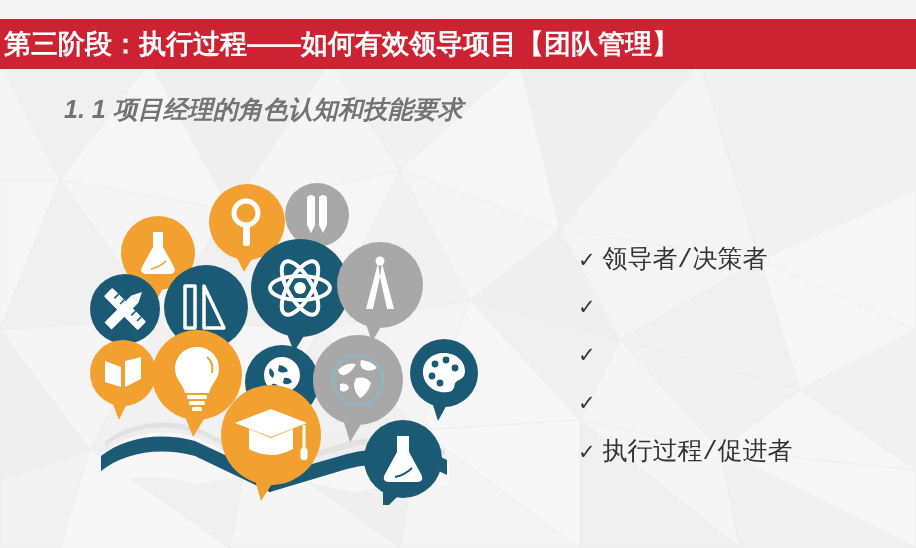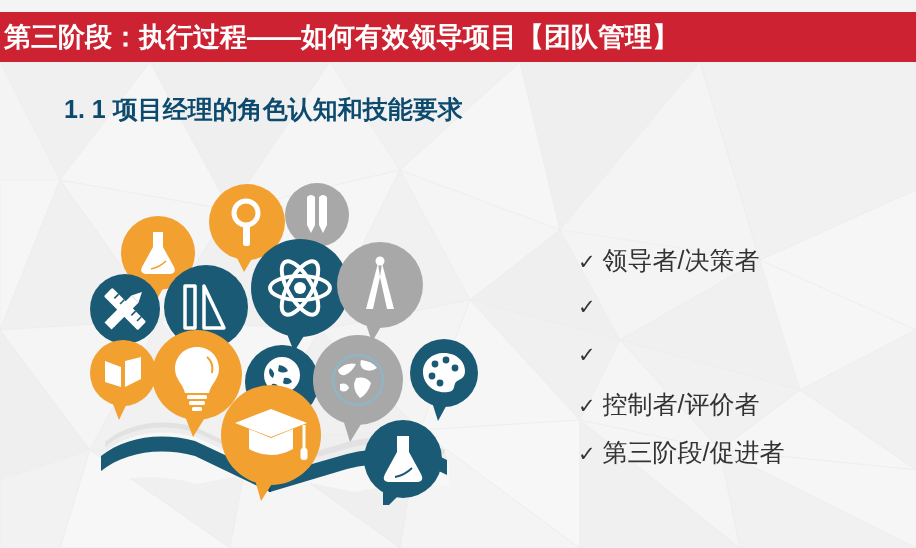--- a/index.html
+++ b/index.html
@@ -29,21 +29,21 @@
     left: 0; top: 0;
     width: 916px;
     height: 548px;
     display: block;
   }
 
   
   #title-banner {
     position: absolute;
     left: 0;
-    top: 12px;
+    top: 19px;
     width: 916px;
     height: 50px;
     background: #cc2231;
     display: flex;
     align-items: center;
     box-sizing: border-box;
     padding-left: 4px;
   }
   #title-banner .banner-text {
     color: #ffffff;
@@ -52,25 +52,26 @@
     letter-spacing: 0px;
     white-space: nowrap;
     line-height: 1;
   }
 
   
   #subtitle {
     position: absolute;
     left: 64px;
     top: 96px;
-    color: #0c4a6e;
+    color: #737373;
     font-size: 25px;
     font-weight: bold;
     white-space: nowrap;
     line-height: 1.1;
+    font-style: italic;
   }
 
   
   #bullet-list {
     position: absolute;
     left: 578px;
     top: 248px;
     width: 320px;
   }
   .bullet-row {
@@ -82,20 +83,21 @@
     white-space: nowrap;
   }
   .bullet-check {
     font-size: 21px;
     margin-right: 7px;
     color: #333333;
     line-height: 1;
   }
   .bullet-label {
     line-height: 1;
+    font-family: Liberation Mono, monospace;
   }
 
   
   #illustration {
     position: absolute;
     left: 55px;
     top: 175px;
     width: 440px;
     height: 330px;
   }
@@ -174,26 +176,25 @@
     <div class="bullet-row">
       <span class="bullet-check">✓</span>
     </div>
 
     <div class="bullet-row">
       <span class="bullet-check">✓</span>
     </div>
 
     <div class="bullet-row">
       <span class="bullet-check">✓</span>
-      <span class="bullet-label">控制者/评价者</span>
-    </div>
-
-    <div class="bullet-row">
-      <span class="bullet-check">✓</span>
-      <span class="bullet-label">第三阶段/促进者</span>
+    </div>
+
+    <div class="bullet-row">
+      <span class="bullet-check">✓</span>
+      <span class="bullet-label">执行过程/促进者</span>
     </div>
 
   </div>
 
   <div id="illustration">
     <svg width="440" height="330" viewBox="0 0 440 330" aria-hidden="true">
 
       <defs>
 
         <g id="bub">

